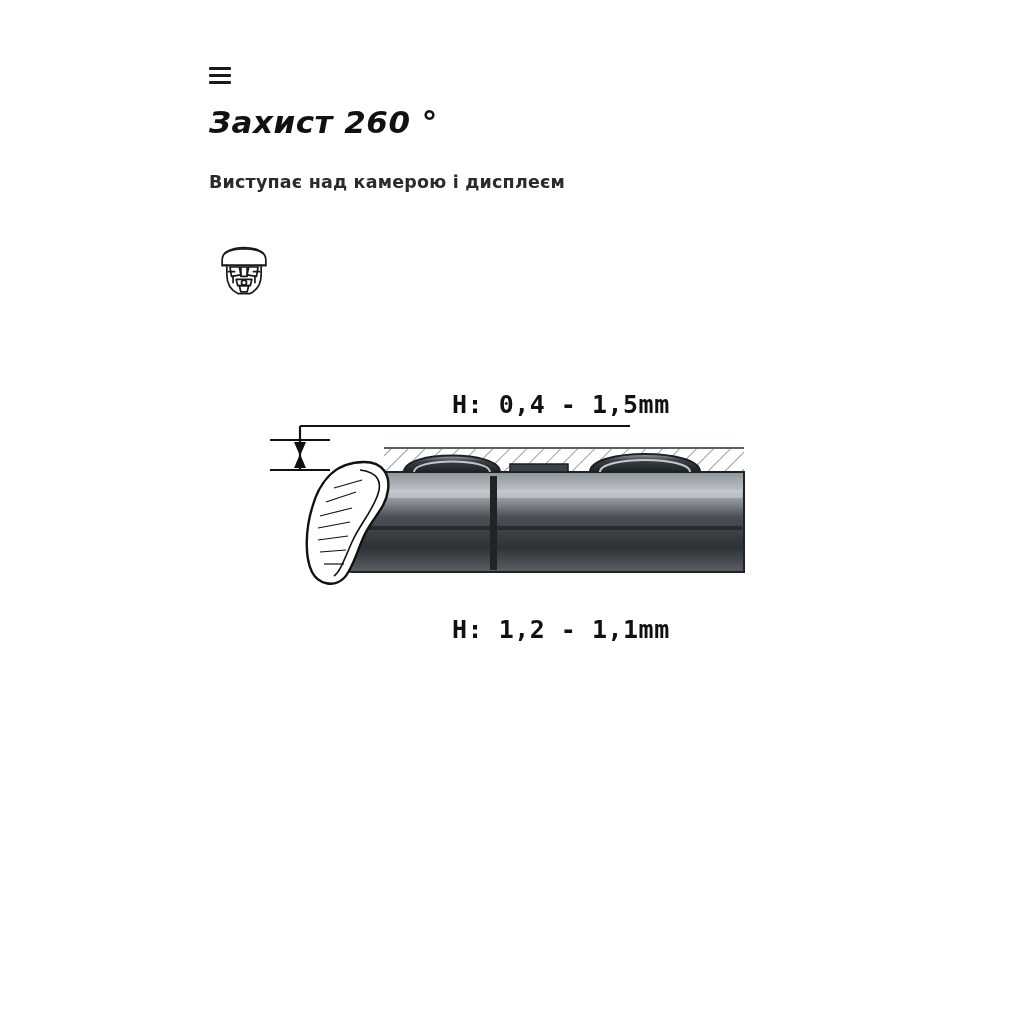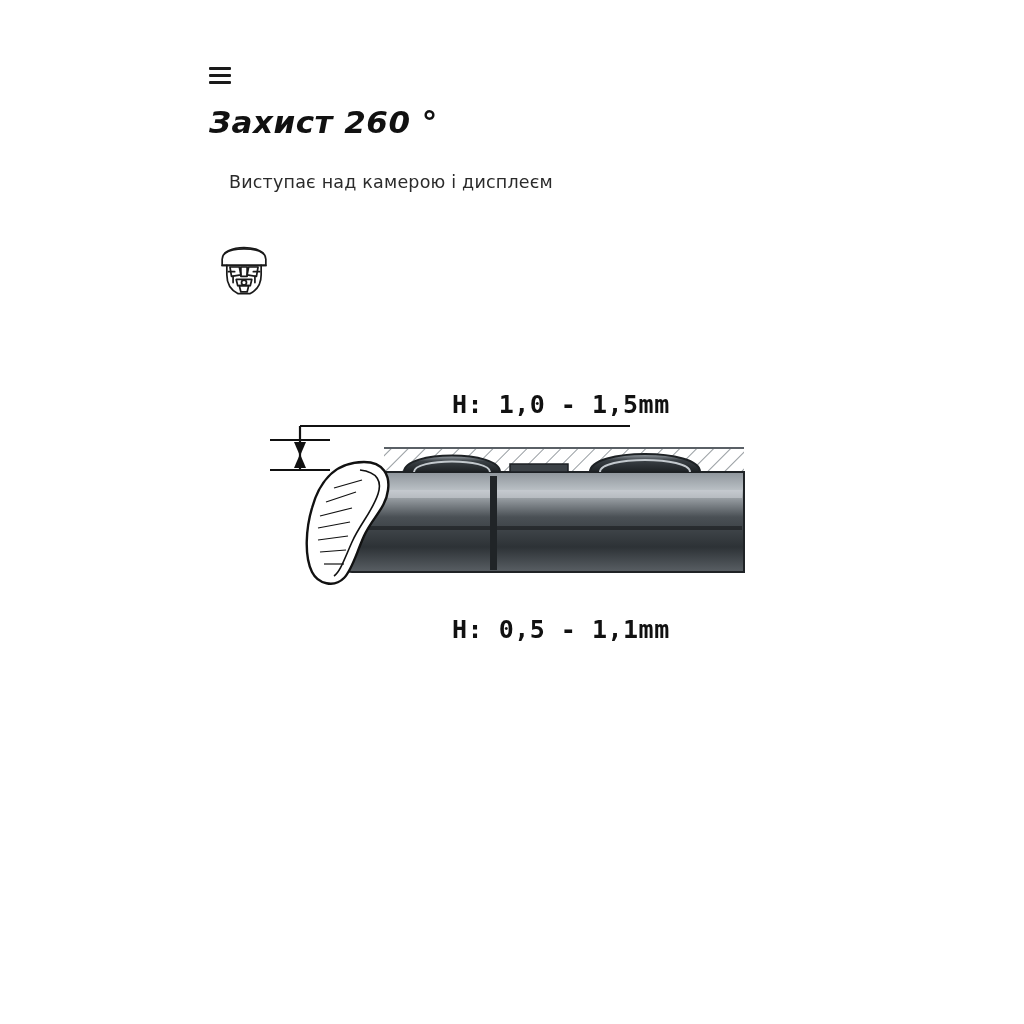--- a/index.html
+++ b/index.html
@@ -52,25 +52,24 @@
     letter-spacing: 0.5px;
     color: #111111;
     white-space: nowrap;
   }
 
   .subtitle {
     position: absolute;
     left: 209px;
     top: 172px;
     font-size: 17.5px;
-    font-weight: 400;
+    font-weight: 700;
     color: #2b2b2b;
     letter-spacing: 0.2px;
     white-space: nowrap;
-    margin-left: 20px;
   }
 
   .brand-mark {
     position: absolute;
     left: 205px;
     top: 228px;
     width: 78px;
     height: 78px;
   }
 
@@ -244,17 +243,17 @@
           <line x1="316" y1="406" x2="346" y2="400">
           <line x1="314" y1="420" x2="346" y2="416">
           <line x1="314" y1="434" x2="348" y2="432">
           <line x1="316" y1="448" x2="350" y2="448">
           <line x1="320" y1="462" x2="352" y2="462">
           <line x1="330" y1="376" x2="356" y2="370">
         </line></line></line></line></line></line></line></g>
       </path></path></path></path></line></line></rect></rect></rect></rect></path></polygon></polygon></line></line></line></line></g>
     
 
-    <div class="dim-label top">H: 1,0 - 1,5mm</div>
-    <div class="dim-label bottom">H: 0,5 - 1,1mm</div>
+    <div class="dim-label top">H: 0,4 - 1,5mm</div>
+    <div class="dim-label bottom">H: 1,2 - 1,1mm</div>
   </div>
 
 </div>
 
 </body></html>

